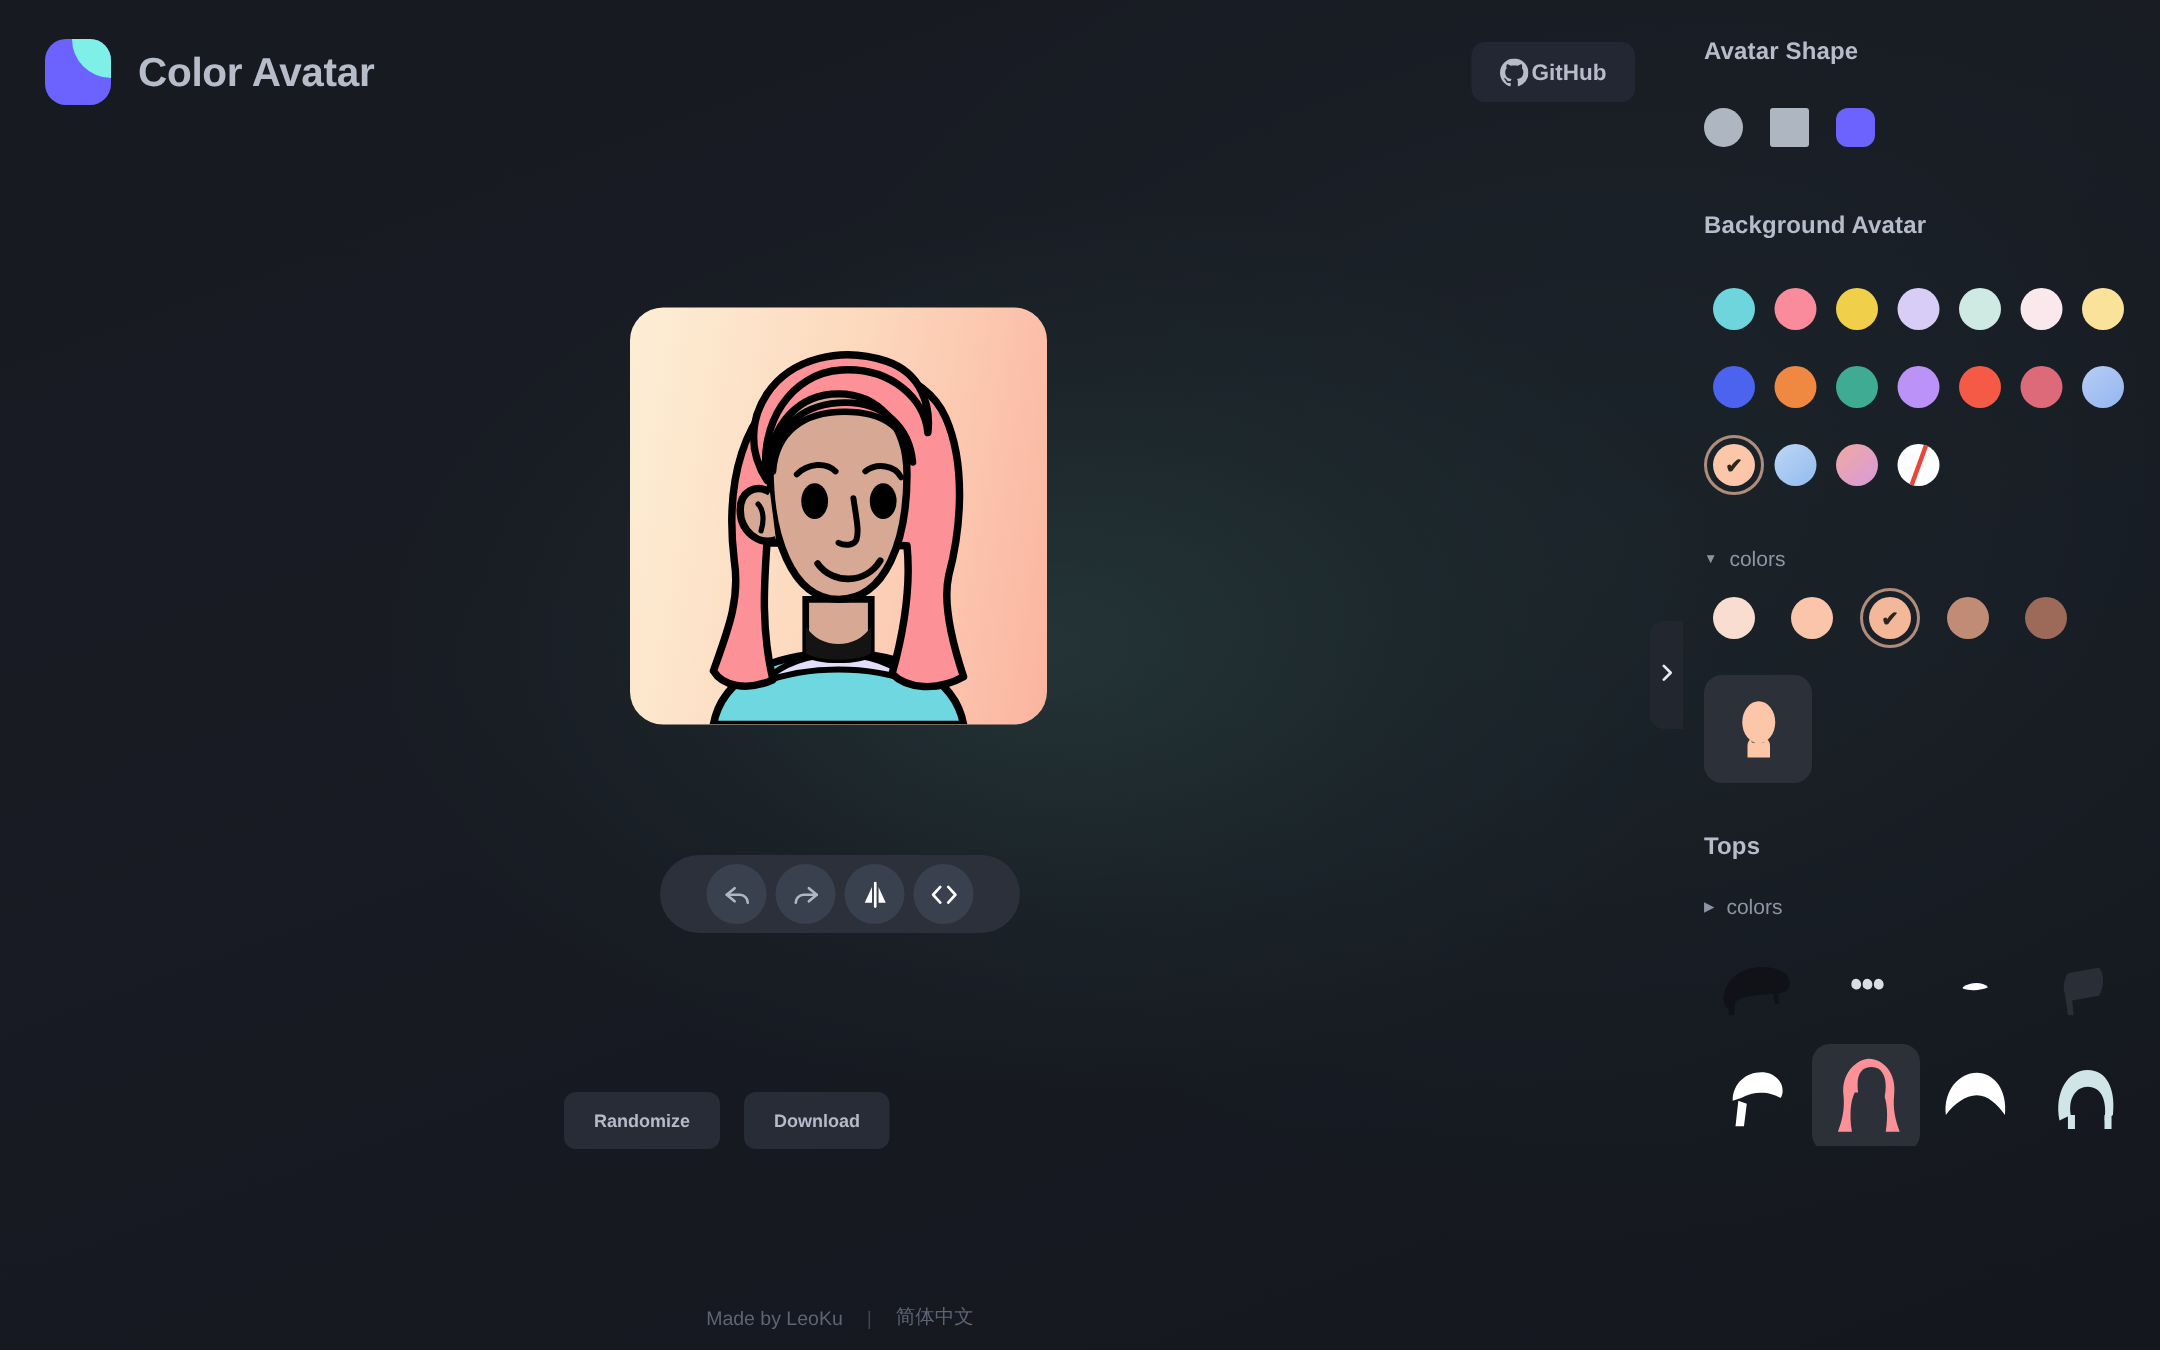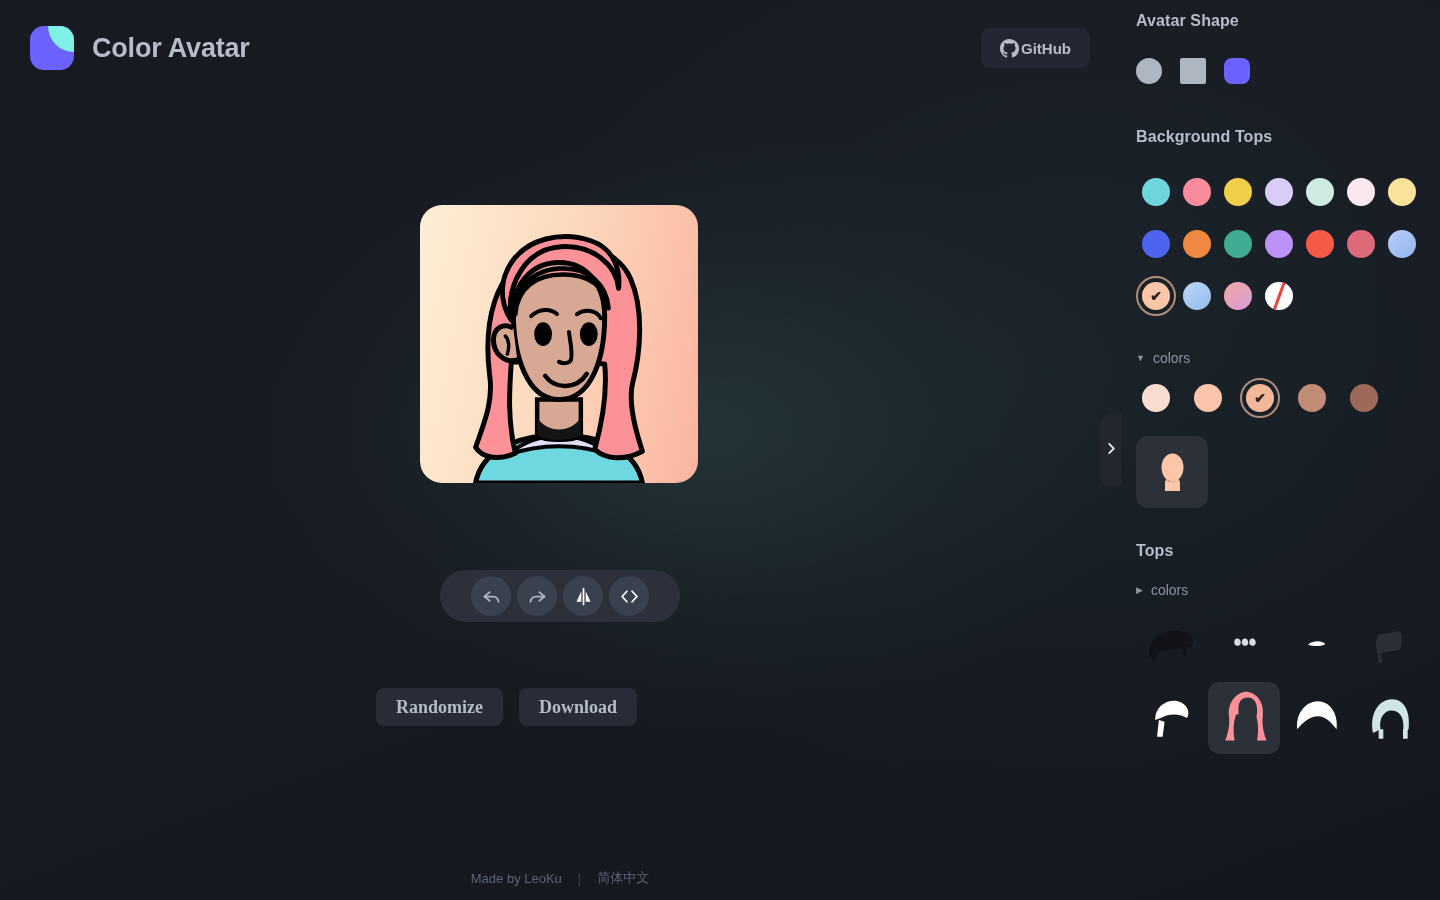--- a/index.html
+++ b/index.html
@@ -124,24 +124,25 @@
     display: flex;
     gap: 16px;
   }
   .action-btn {
     height: 38px;
     padding: 0 20px;
     border: none;
     border-radius: 8px;
     background: #272c37;
     color: #b5bbc8;
-    font-family: Liberation Serif, serif;
-    font-size: 18px;
+    font-family: Liberation Sans, sans-serif;
+    font-size: 12px;
     font-weight: bold;
     cursor: pointer;
+    margin-top: 40px;
   }
 
   
   .footer {
     position: absolute;
     left: 0; top: 856px;
     width: 1120px;
     height: 44px;
     display: flex;
     align-items: center;
@@ -152,21 +153,21 @@
   }
   .footer-link { color: #5c6475; text-decoration: none; cursor: pointer; }
   .footer-sep { color: #3d4351; }
 
   
   .sidebar {
     position: absolute;
     top: 0; right: 0;
     width: 320px;
     height: 764px;
-    padding: 12px 0 0 16px;
+    padding: 26px 0 0 16px;
     overflow: hidden;
   }
   .panel-title {
     font-size: 16px;
     font-weight: bold;
     color: #b6bcc9;
     letter-spacing: 0.1px;
   }
   .section { margin-bottom: 6px; }
 
@@ -431,21 +432,21 @@
     <div class="section">
       <div class="panel-title">Avatar Shape</div>
       <div class="shape-row">
         <button class="shape-opt shape-circle"></button>
         <button class="shape-opt shape-square"></button>
         <button class="shape-opt shape-rounded"></button>
       </div>
     </div>
 
     <div class="section mt-big">
-      <div class="panel-title">Background Tops</div>
+      <div class="panel-title">Background Avatar</div>
       <div class="swatch-grid" id="bgSwatches">
           <div class="swatch-wrap">
             <button class="swatch" style="background: rgb(109, 213, 219);"></button>
           </div>
           <div class="swatch-wrap">
             <button class="swatch" style="background: rgb(250, 139, 156);"></button>
           </div>
           <div class="swatch-wrap">
             <button class="swatch" style="background: rgb(240, 207, 74);"></button>
           </div>

